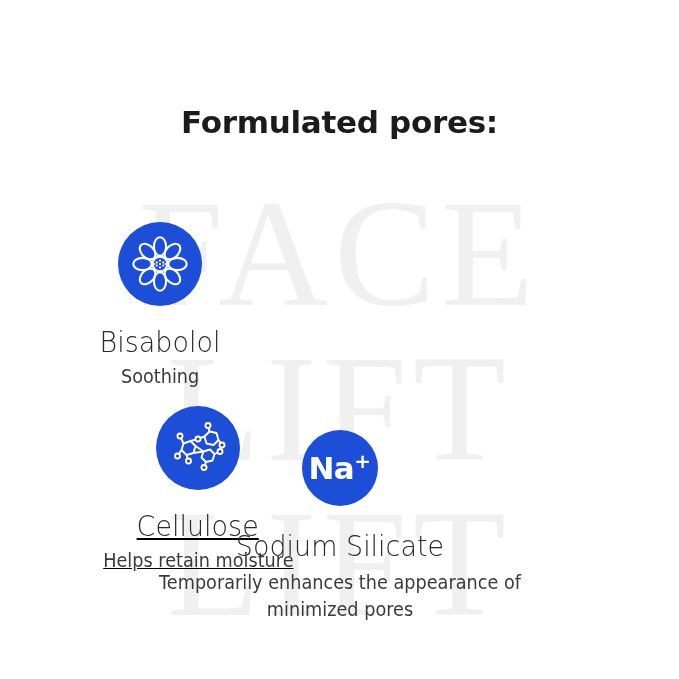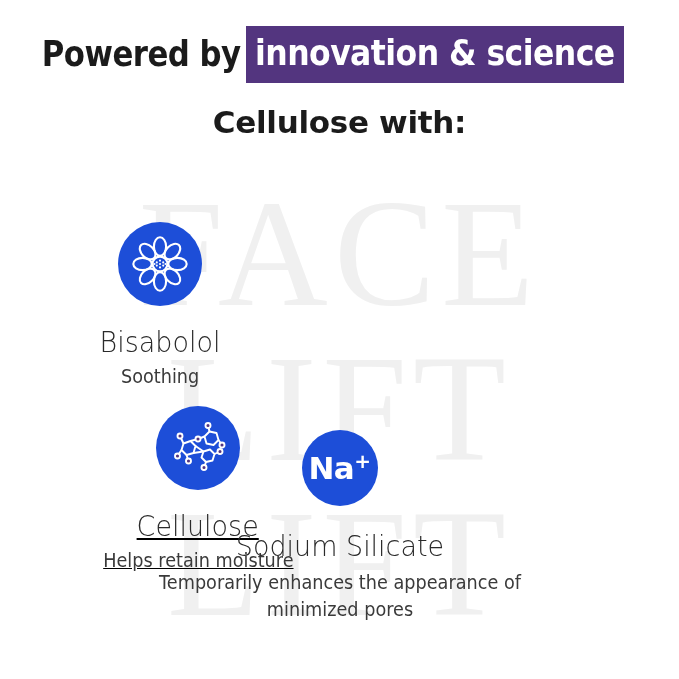--- a/index.html
+++ b/index.html
@@ -194,26 +194,22 @@
 <body>
 
 <div class="canvas">
 
   <div class="watermark">
     <div class="watermark-line wm-1">FACE</div>
     <div class="watermark-line wm-2">LIFT</div>
     <div class="watermark-line wm-3">LIFT</div>
   </div>
 
-  <div class="header-row">
-    <span class="header-plain">Powered by</span>
-    <span class="header-highlight">innovation &amp; science</span>
-  </div>
-
-  <div class="subtitle">Cellulose with:</div>
+
+  <div class="subtitle">Formulated pores:</div>
 
   <div class="row-top">
 
     <div class="card card-bisabolol">
       <div class="icon-circle">
         <svg width="60" height="60" viewBox="0 0 60 60" aria-hidden="true">
           <g fill="none" stroke="#ffffff" stroke-width="2.1">
             <ellipse cx="30" cy="12.5" rx="6.1" ry="9.2"></ellipse>
             <ellipse cx="42.4" cy="17.6" rx="6.1" ry="9.2" transform="rotate(45 42.4 17.6)"></ellipse>
             <ellipse cx="47.5" cy="30" rx="9.2" ry="6.1"></ellipse>

